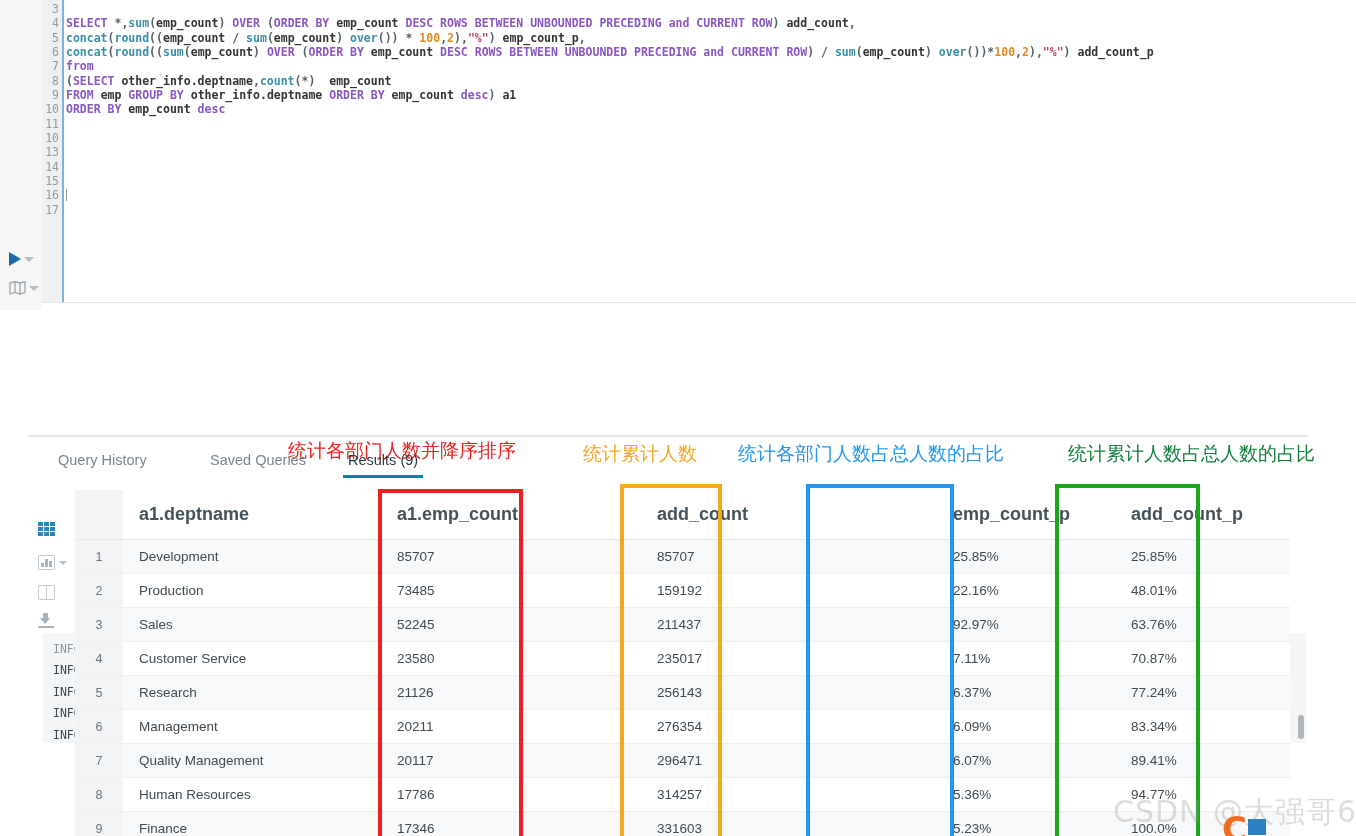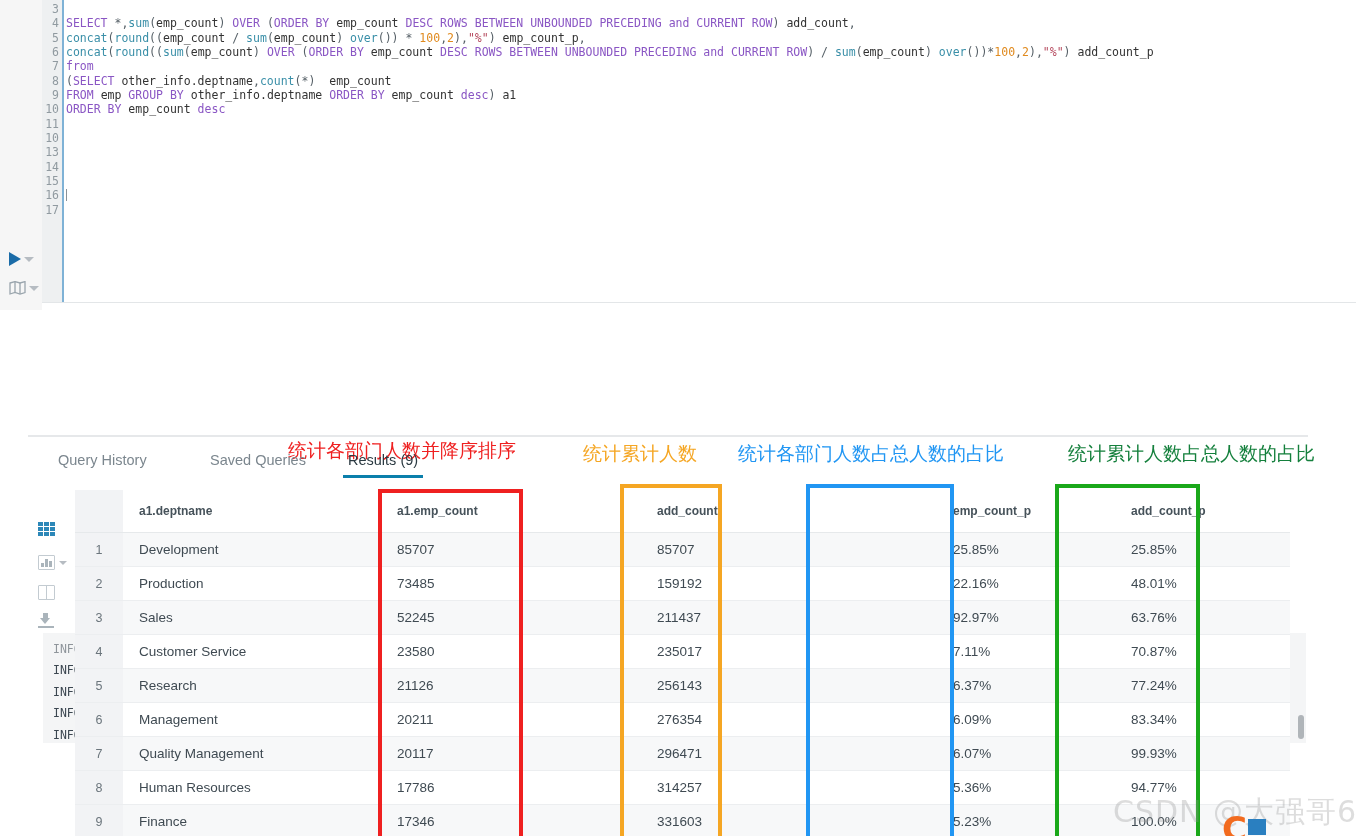--- a/index.html
+++ b/index.html
@@ -57,21 +57,21 @@
   }
   #linenum-col div { height: 14.35px; }
   #code-lines {
     position: absolute; left: 24px; top: 2px; right: 0;
     font-family: "DejaVu Sans Mono", monospace;
     font-size: 11.5px;
     line-height: 14.35px;
     white-space: pre;
     color: #333333;
   }
-  #code-lines .ln { height: 14.35px; }
+  #code-lines .ln { height: 14.35px; font-weight: bold; }
   .k  { color: #8a56c4; }      
   .f  { color: #3a8fa8; }      
   .n  { color: #e08a1e; }      
   .s  { color: #b5485d; }      
   .p  { color: #555f66; }      
   .caret-bar {
     display: inline-block; width: 1px; height: 12px;
     background: #8a9298; vertical-align: -2px;
   }
   #editor-bottom-rule {
@@ -222,21 +222,21 @@
 
   
   #results-table {
     position: absolute; left: 75px; top: 490px;
     width: 1215px;
     font-size: 13.5px;
     color: #3f4a52;
     border-collapse: collapse;
   }
   #results-table th {
-    font-size: 12px; font-weight: bold; color: #46525a;
+    font-size: 18px; font-weight: bold; color: #46525a;
     text-align: left;
     padding: 14px 0 14px 16px;
     background: #ffffff;
     border-bottom: 1px solid #e6e9eb;
     white-space: nowrap;
   }
   #results-table td {
     padding: 9px 0 9px 16px;
     border-bottom: 1px solid #eceef0;
     white-space: nowrap;
@@ -481,21 +481,21 @@
         <td>83.34%</td>
       </tr>
       <tr>
         <td class="rownum">7</td>
         <td>Quality Management</td>
         <td>20117</td>
         <td></td>
         <td>296471</td>
         <td></td>
         <td>6.07%</td>
-        <td>99.93%</td>
+        <td>89.41%</td>
       </tr>
       <tr>
         <td class="rownum">8</td>
         <td>Human Resources</td>
         <td>17786</td>
         <td></td>
         <td>314257</td>
         <td></td>
         <td>5.36%</td>
         <td>94.77%</td>

